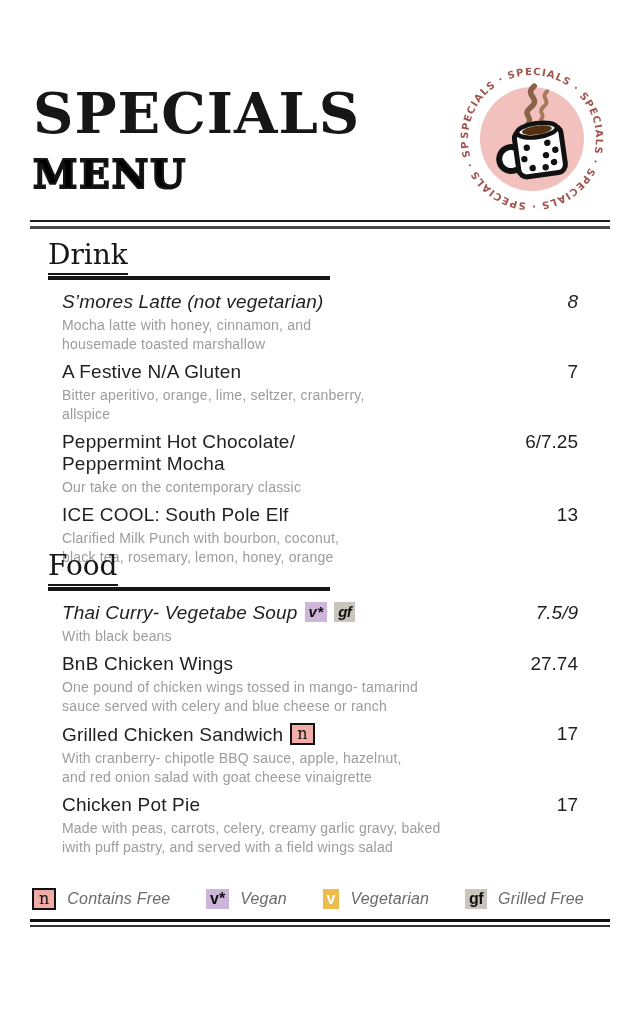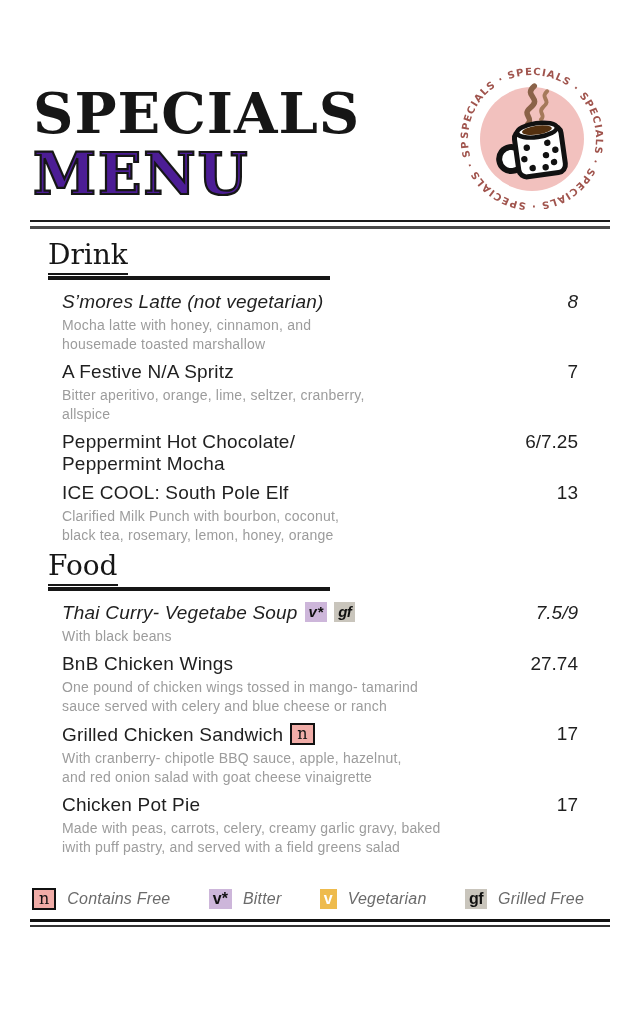--- a/index.html
+++ b/index.html
@@ -4,22 +4,22 @@
 <style>
   html,body { margin:0; padding:0; background:#fff; }
   .page { position:relative; width:640px; height:1024px; background:#ffffff; overflow:hidden;
           font-family:"Liberation Sans", sans-serif; color:#1c1c1c; }
 
   
   .title-specials { position:absolute; left:33px; top:84px;
     font-family:"DejaVu Serif", serif; font-weight:bold; font-size:56px; line-height:58px;
     letter-spacing:1px; color:var(--ink); }
   .title-menu { position:absolute; left:33px; top:146px;
-    font-family:"DejaVu Serif", serif; font-weight:bold; font-size:57px; line-height:56px;
-    letter-spacing:2px; color:#4c1d95; -webkit-text-stroke:2.2px var(--ink); }
+    font-family:"DejaVu Serif", serif; font-weight:bold; font-size:40px; line-height:56px;
+    letter-spacing:2px; color:#000000; -webkit-text-stroke:2.2px var(--ink); }
   .logo { position:absolute; left:456px; top:63px; width:152px; height:152px; }
   .ring-text { font-family:"DejaVu Sans", sans-serif; font-weight:bold; font-size:10px;
     letter-spacing:1.1px; fill:var(--logo_ring_text); }
 
   .rule-top { position:absolute; left:30px; right:30px; top:220px; height:4px;
     border-top:2px solid #1c1c1c; border-bottom:3px solid #4a4a4a; }
   .rule-bottom { position:absolute; left:30px; right:30px; top:919px; height:3px;
     border-top:3px solid #111; border-bottom:2px solid #333; }
 
   
@@ -96,31 +96,32 @@
     <div class="sec-rule"></div>
 
     <div class="row">
       <div class="iname">S’mores Latte (not vegetarian)</div>
       <div class="iprice">8</div>
     </div>
     <div class="idesc">Mocha latte with honey, cinnamon, and
 housemade toasted marshallow</div>
 
     <div class="row">
-      <div class="iname">A Festive N/A Spritz</div>
+      <div class="iname">A Festive N/A Gluten</div>
       <div class="iprice">7</div>
     </div>
     <div class="idesc">Bitter aperitivo, orange, lime, seltzer, cranberry,
 allspice</div>
 
     <div class="row">
       <div class="iname">Peppermint Hot Chocolate/
 Peppermint Mocha</div>
       <div class="iprice">6/7.25</div>
     </div>
+    <div class="idesc">Our take on the contemporary classic</div>
 
     <div class="row">
       <div class="iname">ICE COOL: South Pole Elf</div>
       <div class="iprice">13</div>
     </div>
     <div class="idesc">Clarified Milk Punch with bourbon, coconut,
 black tea, rosemary, lemon, honey, orange</div>
   </section>
 
   <section class="section sec-food">
@@ -145,31 +146,31 @@
       <div class="iprice">17</div>
     </div>
     <div class="idesc">With cranberry- chipotle BBQ sauce, apple, hazelnut,
 and red onion salad with goat cheese vinaigrette</div>
 
     <div class="row">
       <div class="iname">Chicken Pot Pie</div>
       <div class="iprice">17</div>
     </div>
     <div class="idesc">Made with peas, carrots, celery, creamy garlic gravy, baked
-iwith puff pastry,  and served with a field greens salad</div>
+iwith puff pastry,  and served with a field wings salad</div>
   </section>
 
   <div class="legend">
     <div class="legend-item">
       <span class="badge badge-nuts">n</span>
       <span class="legend-label">Contains Free</span>
     </div>
     <div class="legend-item">
       <span class="badge badge-vegan">v*</span>
-      <span class="legend-label">Bitter</span>
+      <span class="legend-label">Vegan</span>
     </div>
     <div class="legend-item">
       <span class="badge badge-veg">v</span>
       <span class="legend-label">Vegetarian</span>
     </div>
     <div class="legend-item">
       <span class="badge badge-gf">gf</span>
       <span class="legend-label">Grilled Free</span>
     </div>
   </div>

